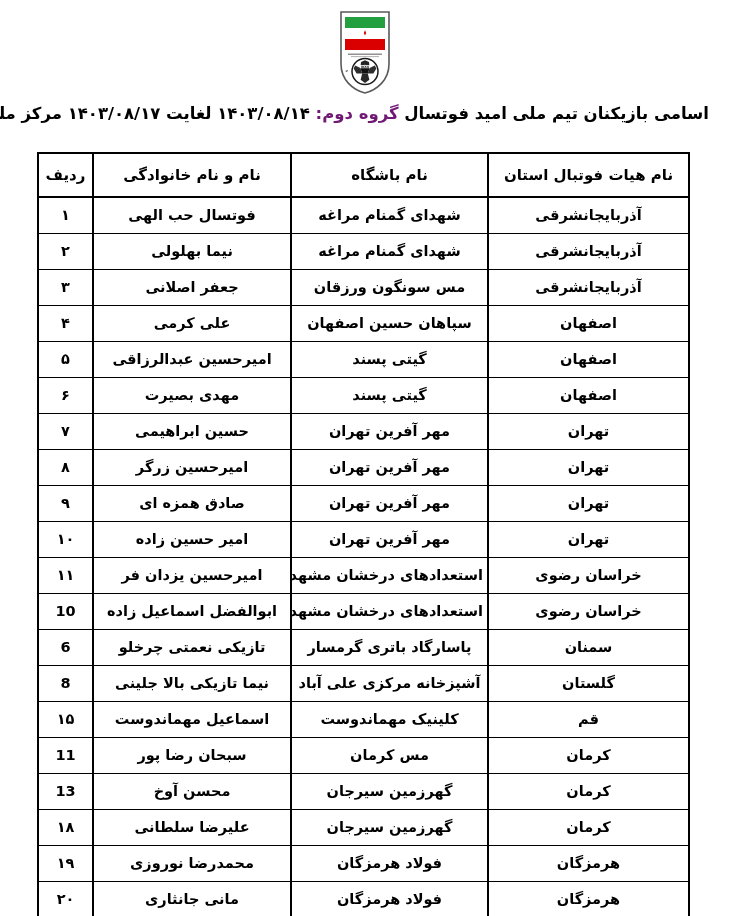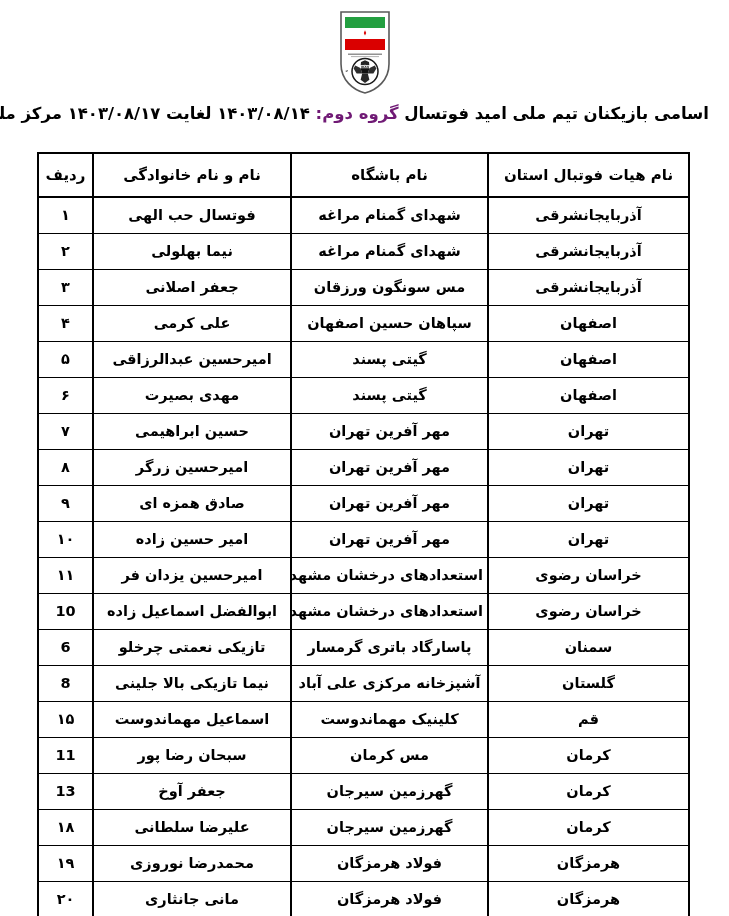--- a/index.html
+++ b/index.html
@@ -248,21 +248,21 @@
         </tr>
         <tr>
           <td class="sep-right">کرمان</td>
           <td class="sep-right">مس کرمان</td>
           <td class="sep-right">سبحان رضا پور</td>
           <td>11</td>
         </tr>
         <tr>
           <td class="sep-right">کرمان</td>
           <td class="sep-right">گهرزمین سیرجان</td>
-          <td class="sep-right">جعفر آوخ</td>
+          <td class="sep-right">محسن آوخ</td>
           <td>13</td>
         </tr>
         <tr>
           <td class="sep-right">کرمان</td>
           <td class="sep-right">گهرزمین سیرجان</td>
           <td class="sep-right">علیرضا سلطانی</td>
           <td>۱۸</td>
         </tr>
         <tr>
           <td class="sep-right">هرمزگان</td>

